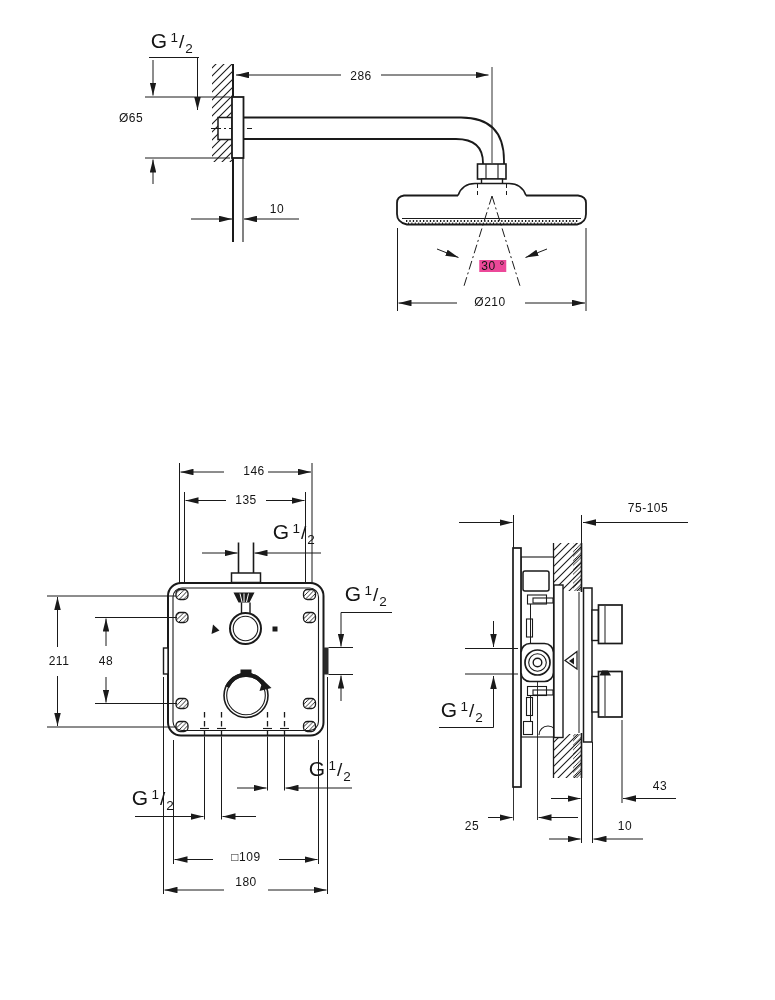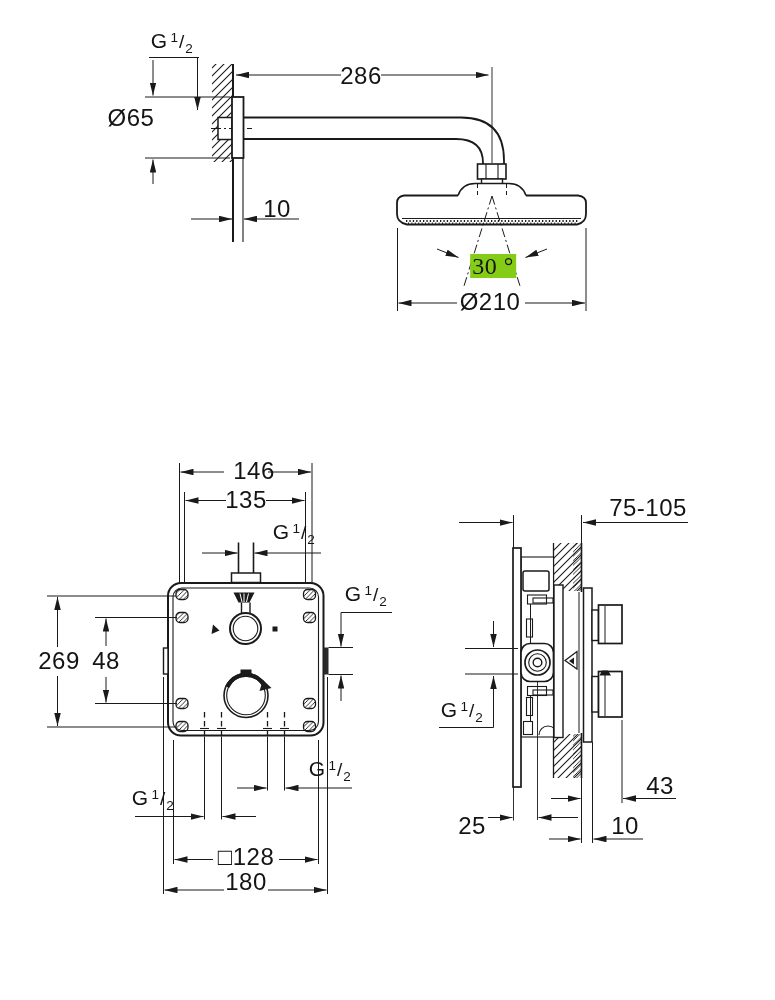--- a/index.html
+++ b/index.html
@@ -1,21 +1,21 @@
 <!DOCTYPE html>
 <html><head>
 <meta charset="utf-8">
 <style>
   html,body{margin:0;padding:0;background:#fff;}
   .stage{position:relative;width:775px;height:1000px;background:#fff;overflow:hidden;
          font-family:"Liberation Sans", sans-serif;}
   .stage svg{position:absolute;left:0;top:0;}
-  .lbl{position:absolute;transform:translate(-50%,-50%);font-size:24px;color:#141414;
+  .lbl{position:absolute;transform:translate(-50%,-50%);font-size:12px;color:#141414;
        white-space:nowrap;letter-spacing:0.5px;line-height:1;}
-  .lbl.bg{background:#84cc16;padding:0 2px;font-family:Liberation Serif, serif;}
+  .lbl.bg{background:#ec4899;padding:0 2px;}
   .ghalf{font-size:21px;}
   .ghalf sup{font-size:13.5px;margin-left:3px;vertical-align:6px;}
   .ghalf .sl{font-size:19px;margin:0 0.5px;}
   .ghalf sub{font-size:13.5px;vertical-align:-5px;}
 </style>
 </head>
 <body>
 
 <div class="stage">
 
@@ -293,25 +293,25 @@
 <div class="lbl" style="left:361px;top:76px">286</div>
 <div class="lbl" style="left:131px;top:118px">Ø65</div>
 <div class="lbl" style="left:277px;top:209px">10</div>
 <div class="lbl bg" style="left:493px;top:266px">30 °</div>
 <div class="lbl" style="left:490px;top:302px">Ø210</div>
 
 <div class="lbl" style="left:254px;top:471px">146</div>
 <div class="lbl" style="left:246px;top:500px">135</div>
 <div class="lbl ghalf" style="left:294px;top:534px"><span>G</span><sup>1</sup><span class="sl">/</span><sub>2</sub></div>
 <div class="lbl ghalf" style="left:366px;top:596px"><span>G</span><sup>1</sup><span class="sl">/</span><sub>2</sub></div>
-<div class="lbl" style="left:59px;top:661px">269</div>
+<div class="lbl" style="left:59px;top:661px">211</div>
 <div class="lbl" style="left:106px;top:661px">48</div>
 <div class="lbl ghalf" style="left:153px;top:800px"><span>G</span><sup>1</sup><span class="sl">/</span><sub>2</sub></div>
 <div class="lbl ghalf" style="left:330px;top:771px"><span>G</span><sup>1</sup><span class="sl">/</span><sub>2</sub></div>
-<div class="lbl" style="left:246px;top:857px">□128</div>
+<div class="lbl" style="left:246px;top:857px">□109</div>
 <div class="lbl" style="left:246px;top:882px">180</div>
 
 <div class="lbl" style="left:648px;top:508px">75-105</div>
 <div class="lbl ghalf" style="left:462px;top:712px"><span>G</span><sup>1</sup><span class="sl">/</span><sub>2</sub></div>
 <div class="lbl" style="left:472px;top:826px">25</div>
 <div class="lbl" style="left:660px;top:786px">43</div>
 <div class="lbl" style="left:625px;top:826px">10</div>
 
 </div>
 

